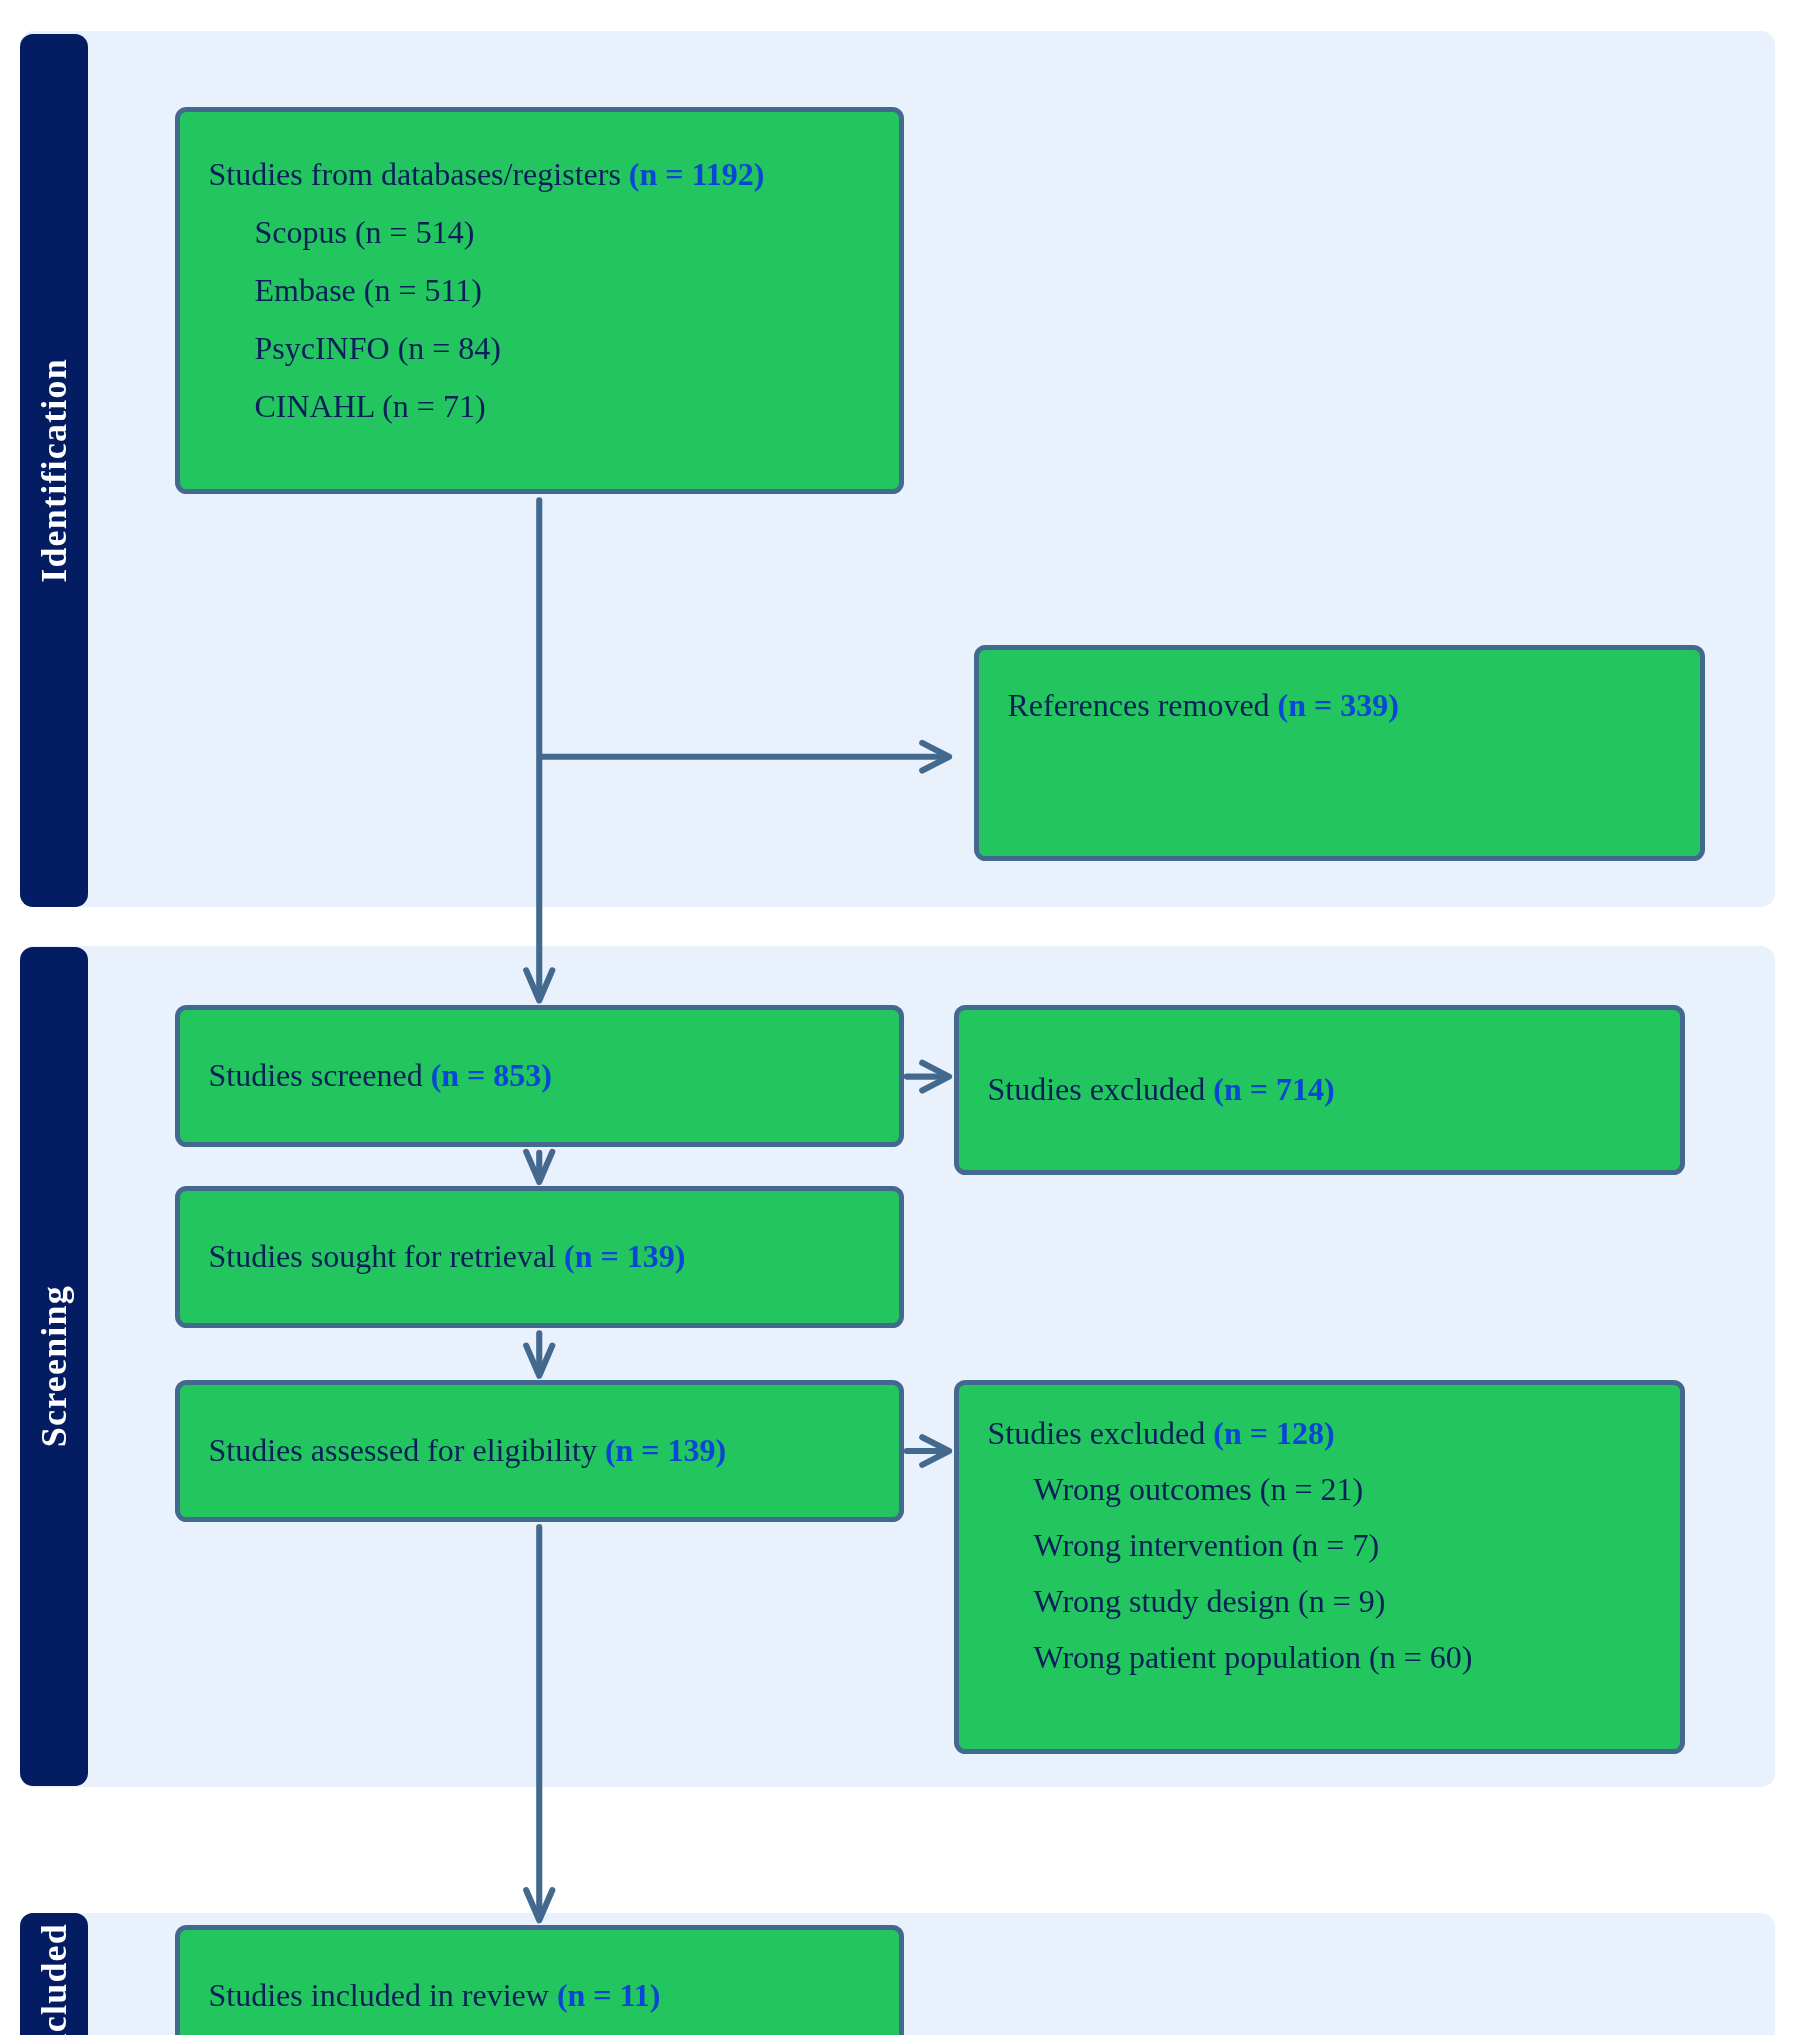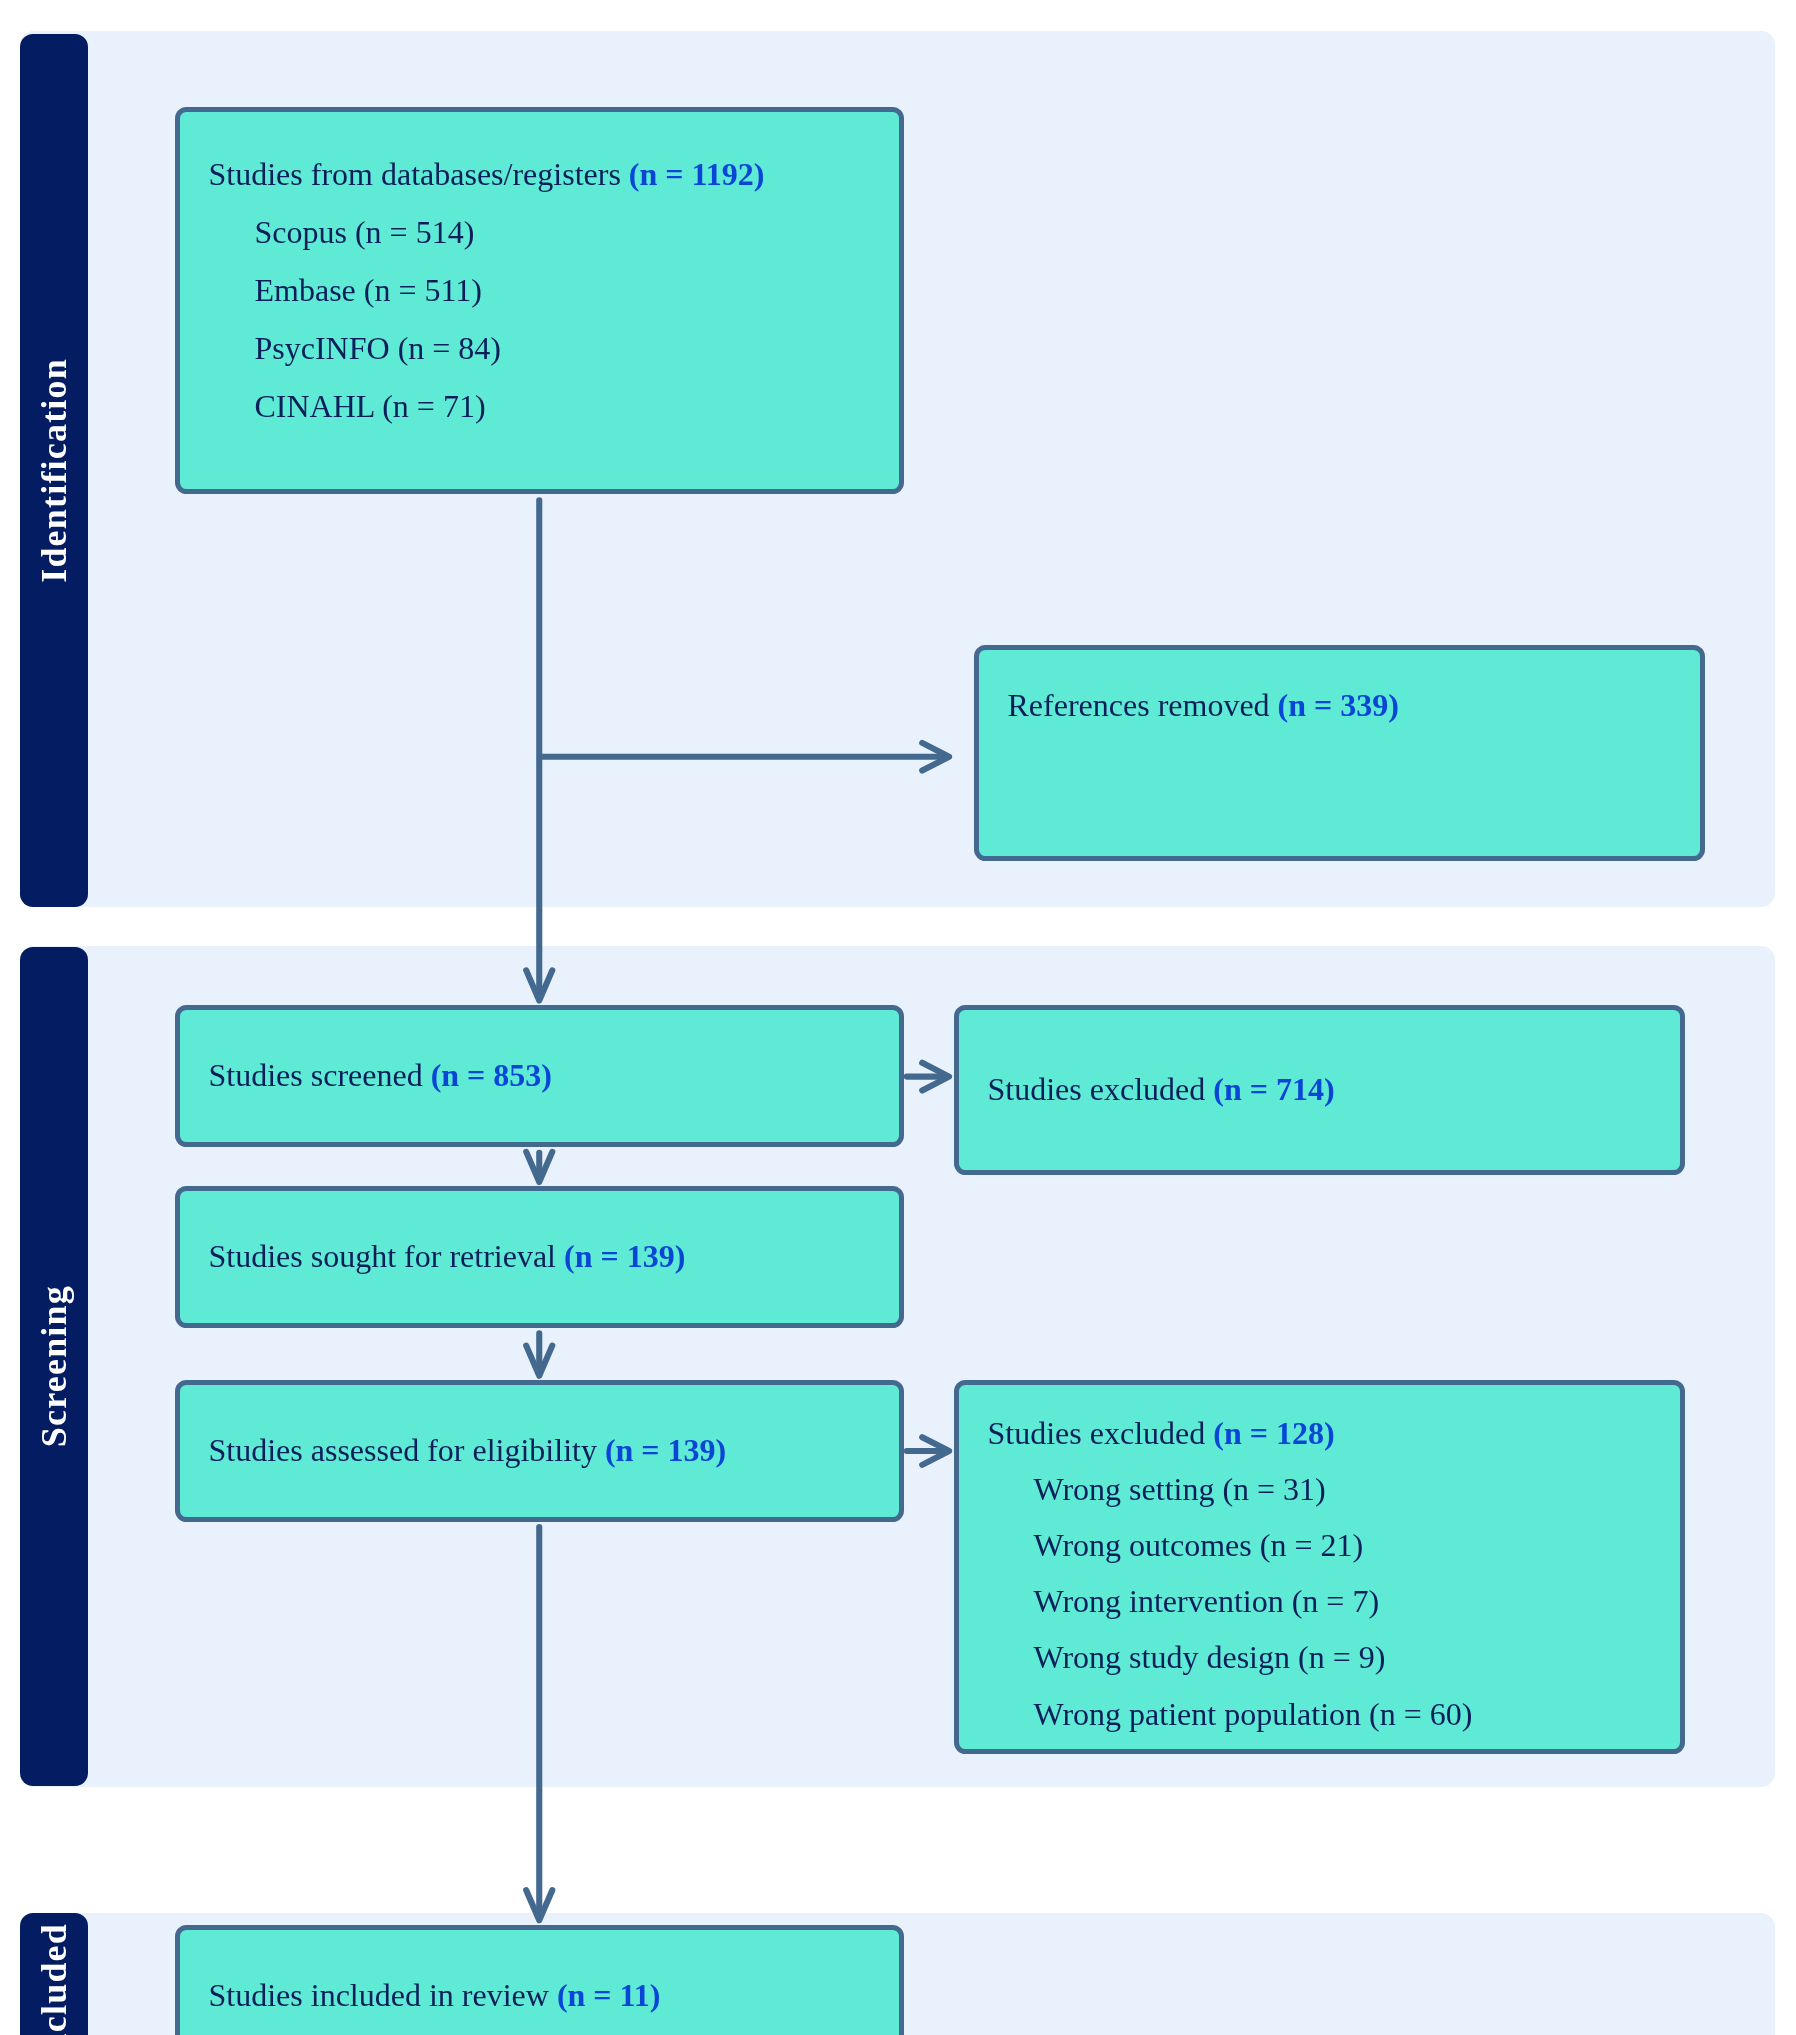--- a/index.html
+++ b/index.html
@@ -42,21 +42,21 @@
     writing-mode:vertical-rl;
     transform:rotate(180deg);
     color:#ffffff;
     font-size:36px;
     font-weight:bold;
     letter-spacing:1.2px;
     white-space:nowrap;
   }
   .flow-box{
     position:absolute;
-    background:#5eead4;
+    background:#22c55e;
     border:5.7px solid var(--border-steel);
     border-radius:11.4px;
     z-index:3;
     font-size:32px;
     line-height:1.16;
   }
   .col-left{left:175px;width:729px;}
   .col-right{left:954px;width:731px;}
   .box-pad{padding:0 16.3px 0 28.5px;}
   .box-single{
@@ -177,21 +177,20 @@
   <div>
     <span>Studies assessed for eligibility </span><span class="count">(n = 139)</span>
   </div>
 </div>
 
 <div class="flow-box col-right box-pad pt3" style="top:1380px;height:374px;">
   <div>
     <span>Studies excluded </span><span class="count">(n = 128)</span>
   </div>
   <ul class="box-items items-tight">
-    <li>Wrong setting (n = 31)</li>
     <li>Wrong outcomes (n = 21)</li>
     <li>Wrong intervention (n = 7)</li>
     <li>Wrong study design (n = 9)</li>
     <li>Wrong patient population (n = 60)</li>
   </ul>
 </div>
 
 <div class="flow-box col-left box-pad box-single" style="top:1925px;height:142px;">
   <div>
     <span>Studies included in review </span><span class="count">(n = 11)</span>

